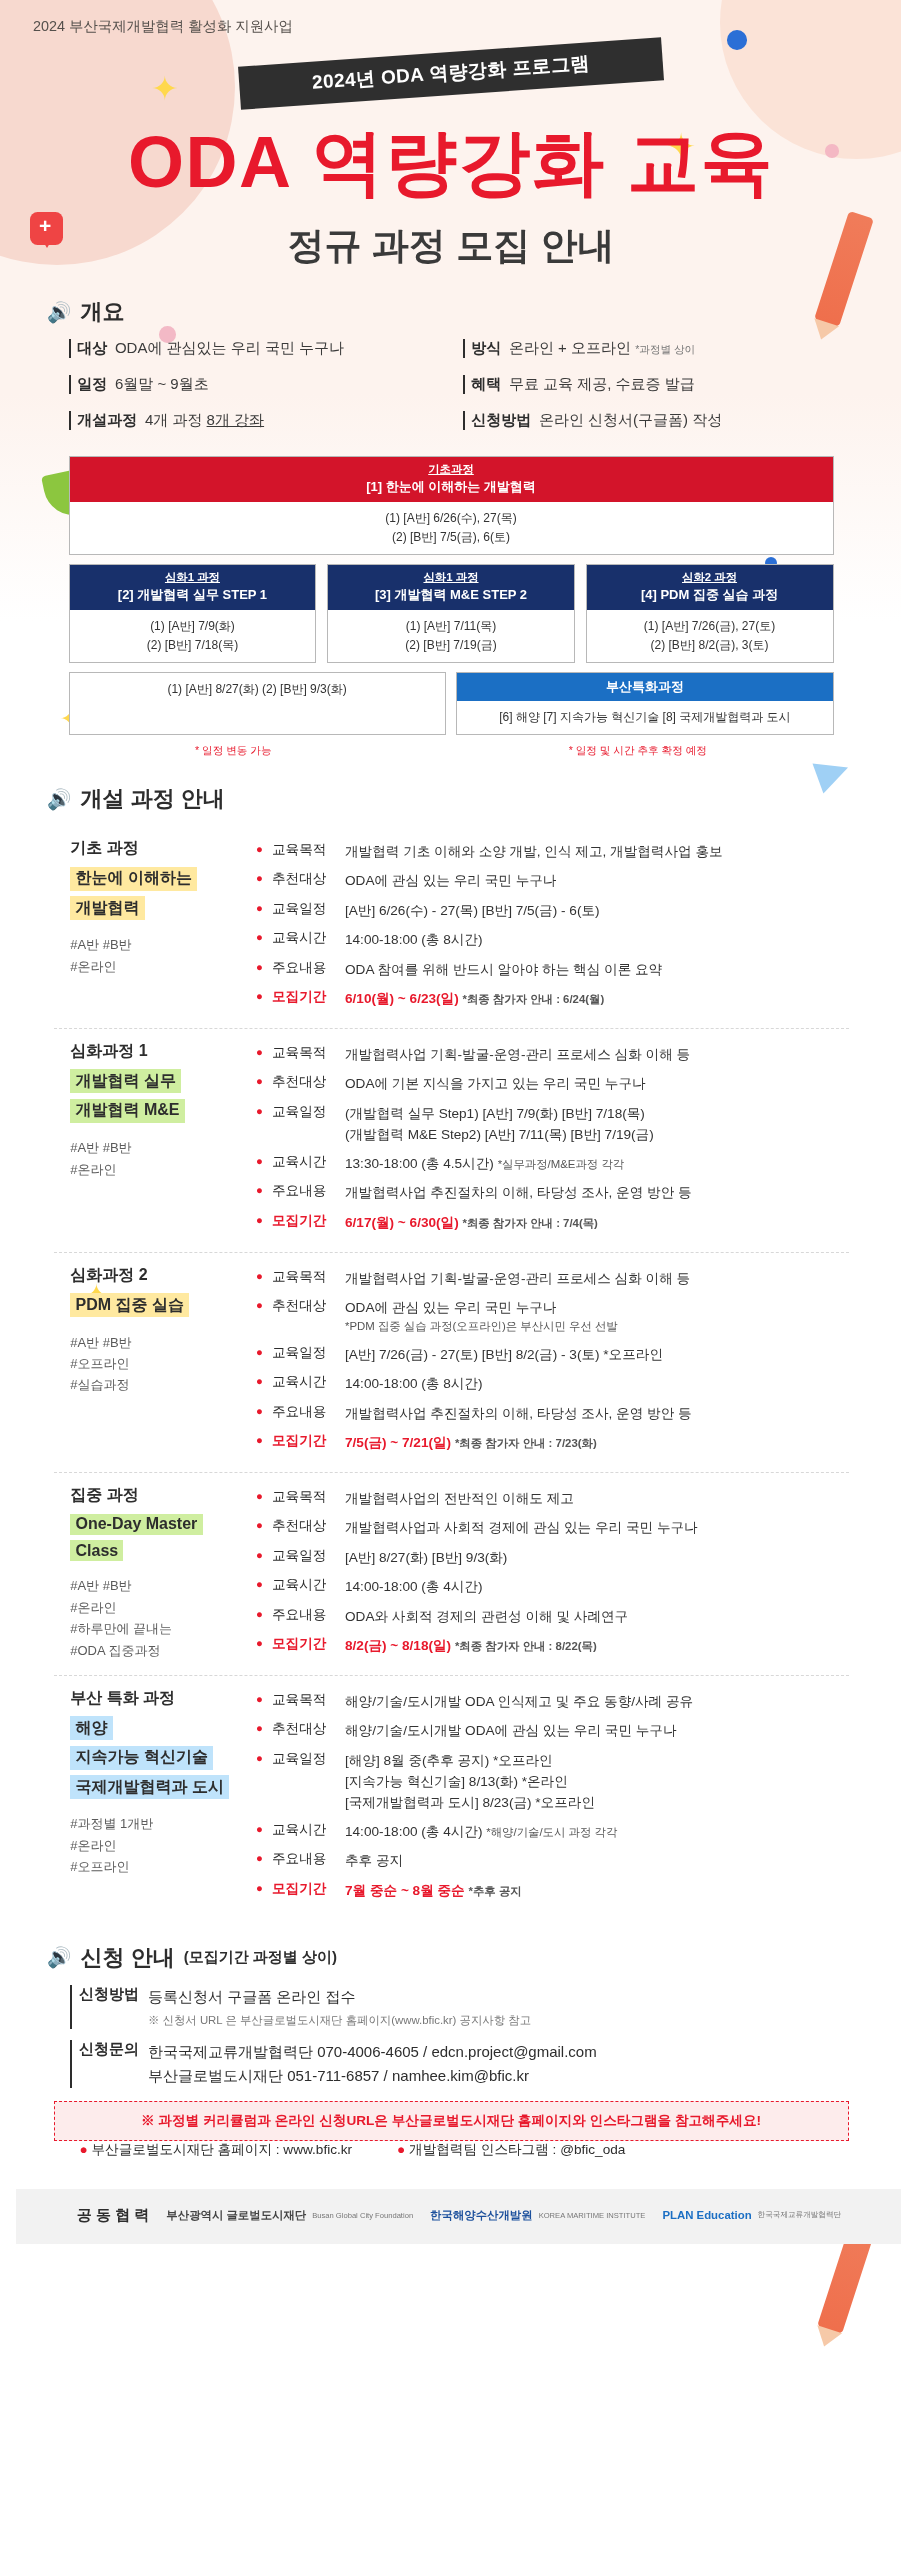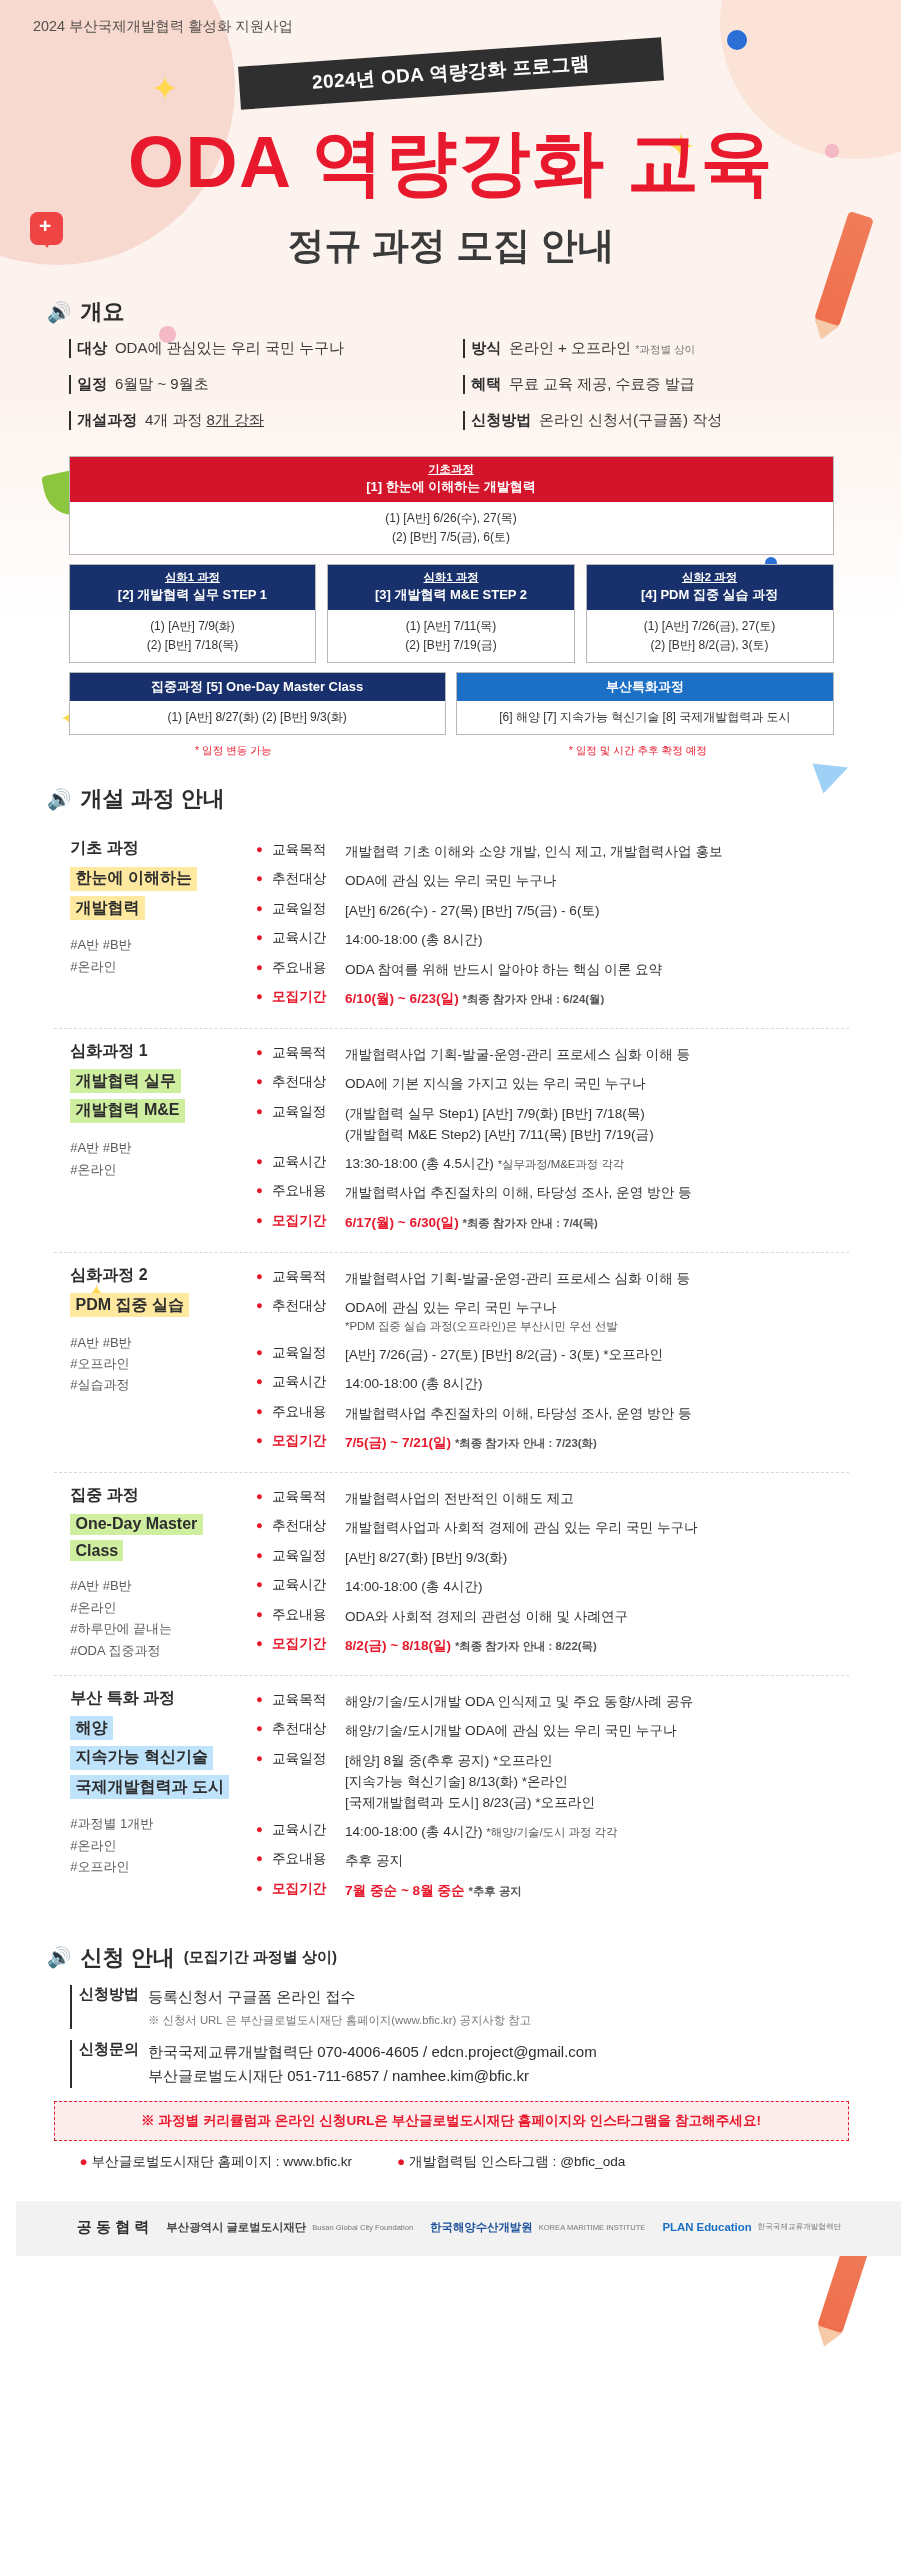--- a/index.html
+++ b/index.html
@@ -97,21 +97,21 @@
   .indent { display:block; padding-left:0; }
   hr.sep { border:none; border-top:0.8px dashed #d8d8d8; margin:3px 0 0 0;}
 
   
   .apply { position:relative; z-index:3; width:795px; margin:7.6px auto 0; padding-left:16.7px;}
   .arow { display:flex; gap:9px; font-size:15px; margin-bottom:10.6px; color:#2d2d2d;}
   .arow .k { font-weight:bold; white-space:nowrap; border-left:2.3px solid #2d2d2d; padding-left:6.8px;}
   .arow .v { line-height:1.6; }
   .arow .v .small { display:block; font-size:11.4px; color:#777; margin-top:2.3px;}
   .banner { width:795px; margin:13.6px auto 0; background:#fdecec; border:0.8px dashed #e8192c; color:#e8192c; font-size:13.6px; font-weight:bold; text-align:center; padding:9.8px 0; position:relative; z-index:3;}
-  .links { width:795px; margin:12px auto 0; display:flex; gap:45px; font-size:13.6px; color:#2d2d2d; padding-left:26px; position:relative; z-index:3;}
+  .links { width:795px; margin:0 auto 0; display:flex; gap:45px; font-size:13.6px; color:#2d2d2d; padding-left:26px; position:relative; z-index:3;}
   .links span.b { color:#e8192c; }
 
   
   .footer { position:relative; z-index:3; margin-top:30px; background:#f2f2f2; padding:16.7px 0 19.7px; display:flex; align-items:center; gap:17px; justify-content:center;margin-left:16px;}
   .footer .ftitle { font-size:15px; font-weight:bold; color:#2d2d2d;}
   .logo { display:flex; align-items:center; gap:6px; font-size:9.8px; color:#444;}
   .logo .mark { font-weight:bold; font-size:11.4px; }
   .logo.kmi .mark { color:#1b4f9c; }
   .logo.plan .mark { color:#1b6fc4; }
   .logo .sub2 { font-size:7.6px; color:#777; display:block;}
@@ -223,24 +223,20 @@
         </div>
         <div class="bd">
           <div>(1) [A반] 7/26(금), 27(토)</div>
           <div>(2) [B반] 8/2(금), 3(토)</div>
         </div>
       </div>
     </div>
 
     <div class="row">
       <div class="card" style="flex:1">
-        <div class="hd hd-navy">
-          <span>집중과정</span>
-          <span>[5] One-Day Master Class</span>
-        </div>
         <div class="bd">
           <div>(1) [A반] 8/27(화)  (2) [B반] 9/3(화)</div>
         </div>
       </div>
       <div class="card" style="flex:1">
         <div class="hd hd-blue">
           <span>부산특화과정</span>
         </div>
         <div class="bd">
           <div>[6] 해양  [7] 지속가능 혁신기술  [8] 국제개발협력과 도시</div>

